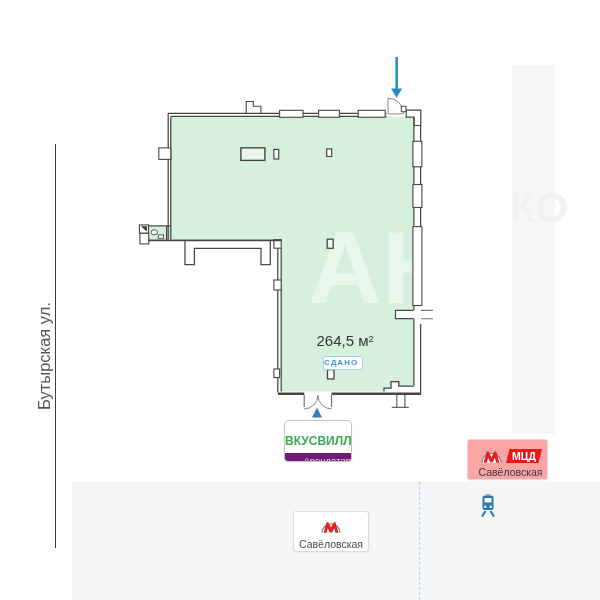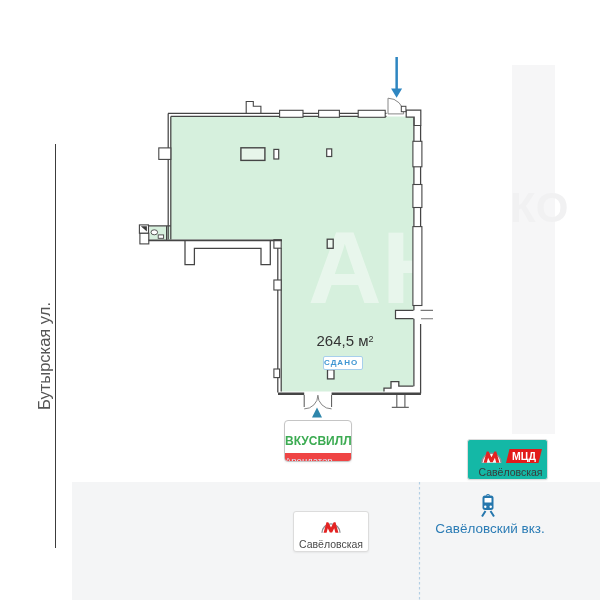--- a/index.html
+++ b/index.html
@@ -128,24 +128,24 @@
   </svg>
 
   <div class="abs" style="left:285px;top:332px;width:120px;text-align:center;font-size:15px;font-weight:normal;color:#333;">264,5 м<span style="font-size:9px;vertical-align:4px;">2</span></div>
 
   <div class="abs" style="left:323px;top:355.5px;width:38px;height:12px;border:1px solid #a7cfec;border-radius:2px;background:#fff;text-align:left;line-height:12px;font-size:8px;font-weight:bold;color:#3f96d2;letter-spacing:1px;">СДАНО</div>
 
   <div class="abs" style="left:284px;top:419.5px;width:66px;height:40px;background:#ffffff;border:1px solid #c5c5c5;border-radius:4px;overflow:hidden;box-shadow:0 1px 2px rgba(0,0,0,0.05);">
 
     <div style="height:24px;line-height:25px;text-align:center;font-size:12px;font-weight:bold;color:#3cab52;letter-spacing:0px;margin-top:8px;">ВКУСВИЛЛ</div>
 
-    <div style="height:16px;background:#ef4444;color:#d9ecfb;font-size:9.5px;text-align:left;line-height:16px;">Арендатор</div>
+    <div style="height:16px;background:#701a75;color:#d9ecfb;font-size:9.5px;text-align:right;line-height:16px;">Арендатор</div>
   </div>
 
-  <div class="abs" style="left:467px;top:439px;width:79px;height:39px;background:#14b8a6;border:1px solid #dcdcdc;border-radius:3px;box-shadow:0 1px 2px rgba(0,0,0,0.06);">
+  <div class="abs" style="left:467px;top:439px;width:79px;height:39px;background:#fca5a5;border:1px solid #dcdcdc;border-radius:3px;box-shadow:0 1px 2px rgba(0,0,0,0.06);">
 
     <svg class="abs" style="left:13px;top:7px;" width="21" height="17" viewBox="0 0 21 17">
       <path d="M0.9,15.8 A9.6,9.6 0 0 1 20.1,15.8" fill="#ffffff" stroke="#8e9196" stroke-width="1.4"></path>
       <path d="M2.6,15.8 L5.7,4.6 L7.6,4.6 L10.5,10.2 L13.4,4.6 L15.3,4.6 L18.4,15.8 L15.2,15.8 L13.9,10.8 L11.7,15.3 L9.3,15.3 L7.1,10.8 L5.8,15.8 Z" fill="#e32322"></path>
     </svg>
 
     <svg class="abs" style="left:38px;top:9px;" width="36" height="14" viewBox="0 0 36 14">
       <polygon points="3.5,0 36,0 32.5,14 0,14" fill="#e21a1a"></polygon>
       <text x="18" y="11" text-anchor="middle" font-size="10.5" font-weight="bold" fill="#ffffff" font-family="Liberation Sans, sans-serif">МЦД</text>
     </svg>
@@ -171,16 +171,15 @@
 
     <svg class="abs" style="left:60px;top:4px;" width="16" height="24" viewBox="0 0 16 24">
       <rect x="2.5" y="1.5" width="11" height="14.5" rx="2.5" fill="#2577ad"></rect>
       <rect x="4.5" y="4" width="7" height="4.5" rx="0.5" fill="#ffffff"></rect>
       <circle cx="5.3" cy="12.8" r="1.2" fill="#ffffff"></circle>
       <circle cx="10.7" cy="12.8" r="1.2" fill="#ffffff"></circle>
       <path d="M5.5,17 L2,22.5 M10.5,17 L14,22.5" stroke="#2577ad" stroke-width="2"></path>
       <path d="M6,1.5 L8,0 L10,1.5" stroke="#2577ad" stroke-width="1" fill="none"></path>
     </svg>
 
-    <div class="abs" style="left:0;top:31px;width:140px;text-align:center;font-size:13.5px;color:#2b7cb5;">Савёловский вкз.</div>
   </div>
 
 </div>
 
 </body></html>

